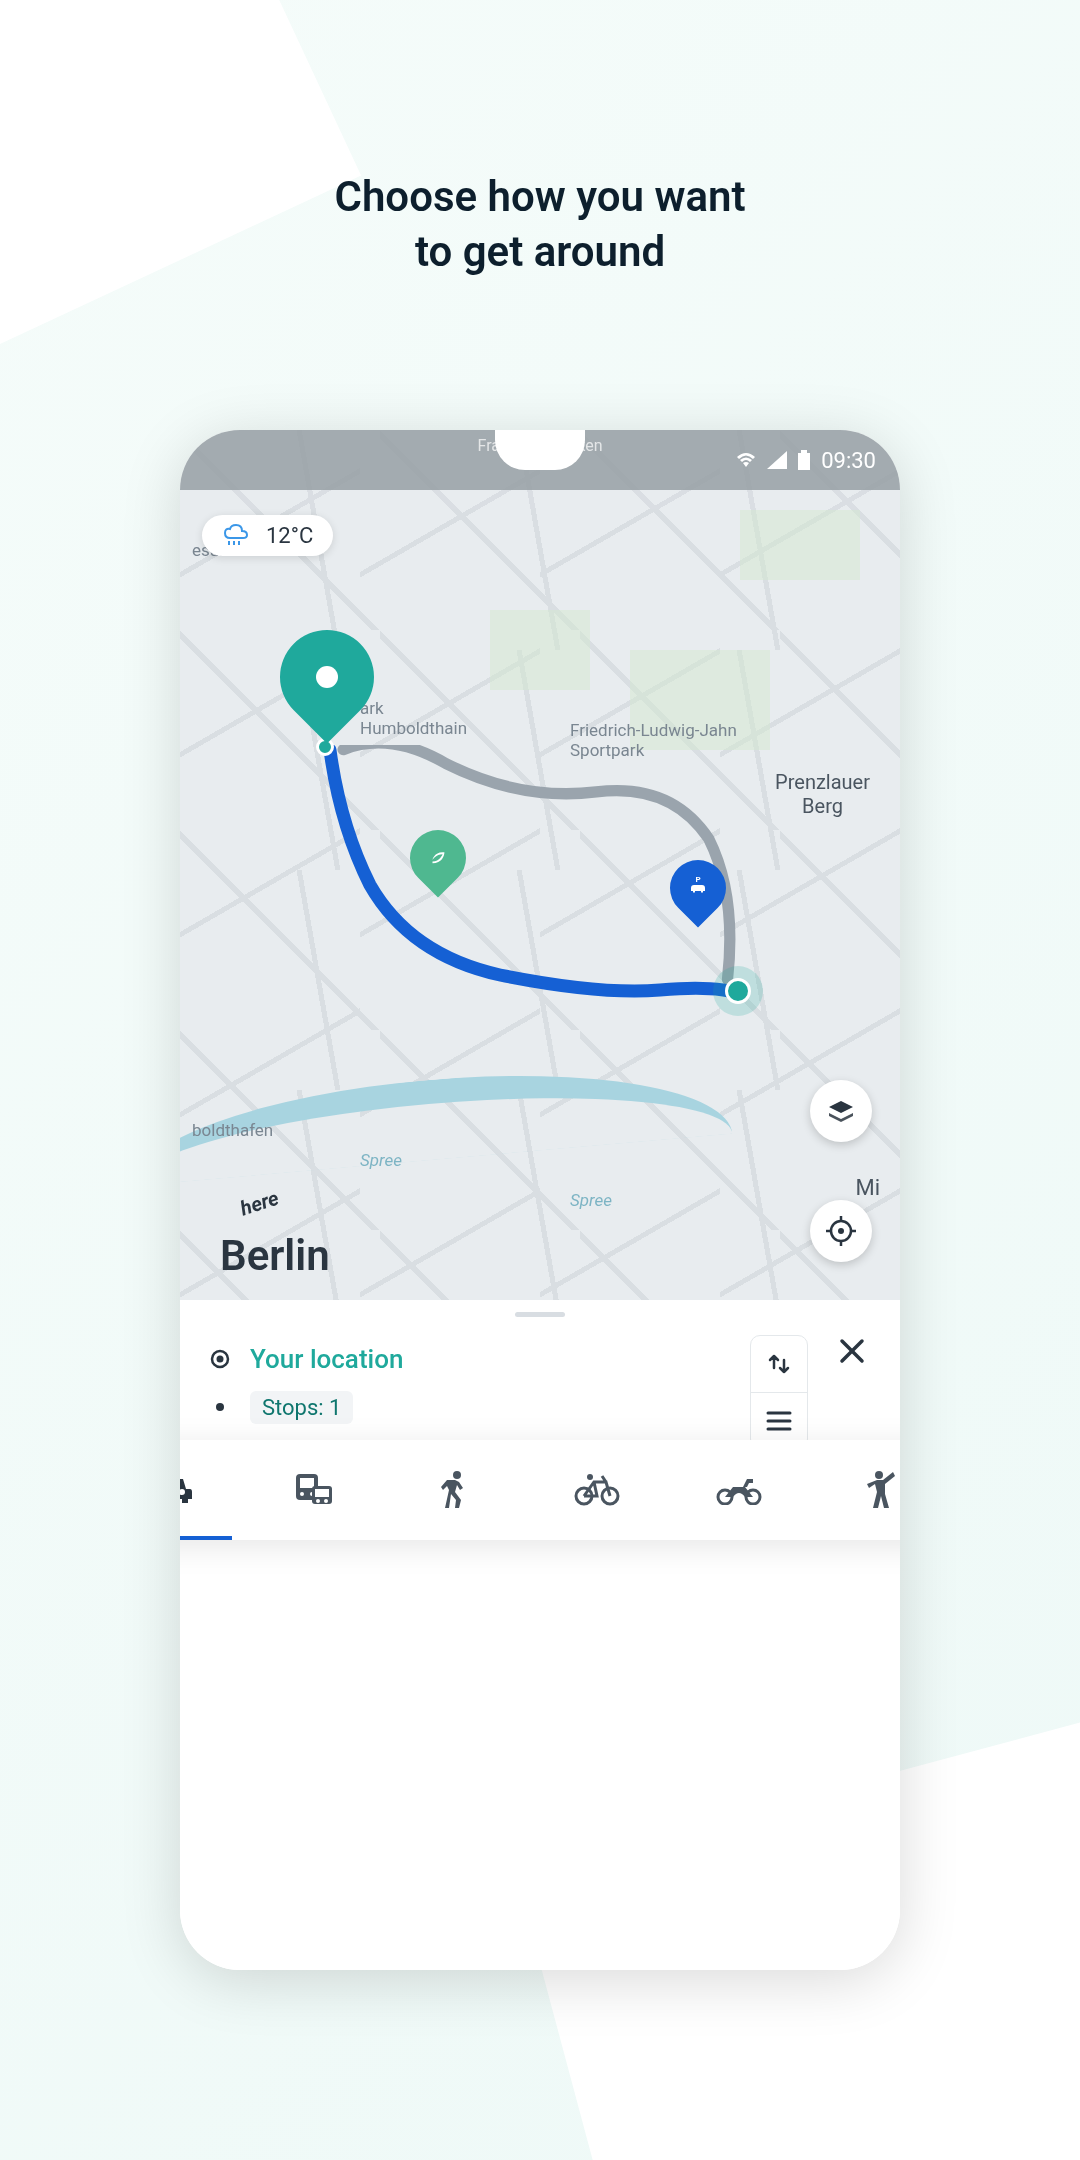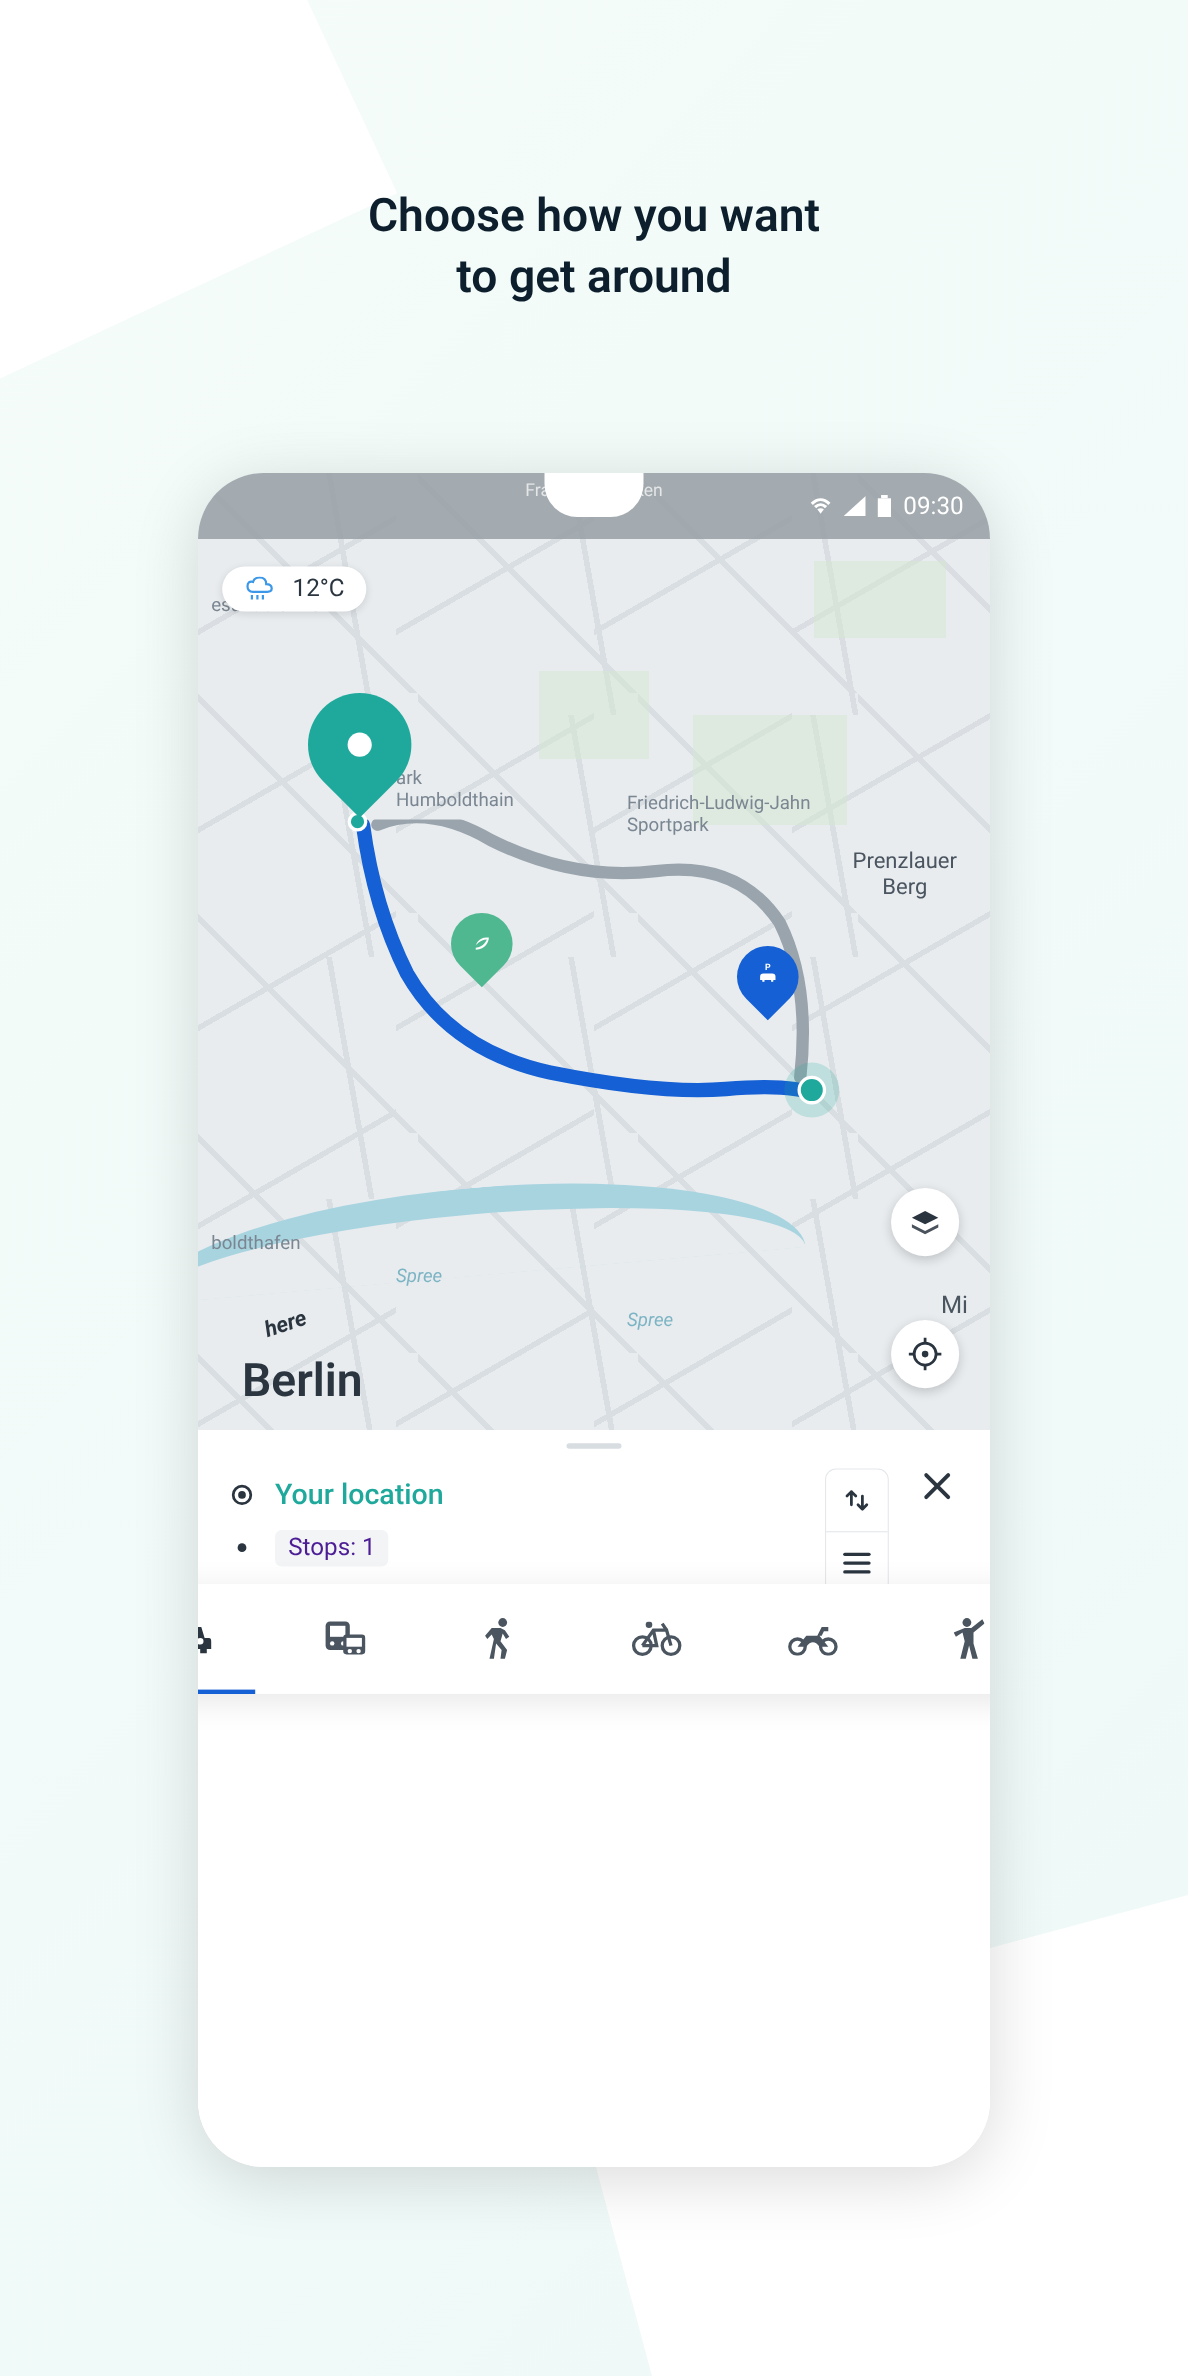--- a/index.html
+++ b/index.html
@@ -280,21 +280,21 @@
   width: 24px;
   display: flex;
   justify-content: center;
 }
 .your-loc { color: #1fa99c; font-size: 26px; font-weight: 500; }
 .stops-chip {
   background: #f2f4f6;
   border-radius: 6px;
   padding: 4px 12px;
   font-size: 22px;
-  color: #4c1d95;
+  color: #0f766e;
 }
 .dest-text { color: #2a3540; font-size: 26px; font-weight: 500; }
 .action-btns {
   position: absolute;
   right: 28px;
   top: 18px;
   display: flex;
   align-items: flex-start;
   gap: 24px;
 }

